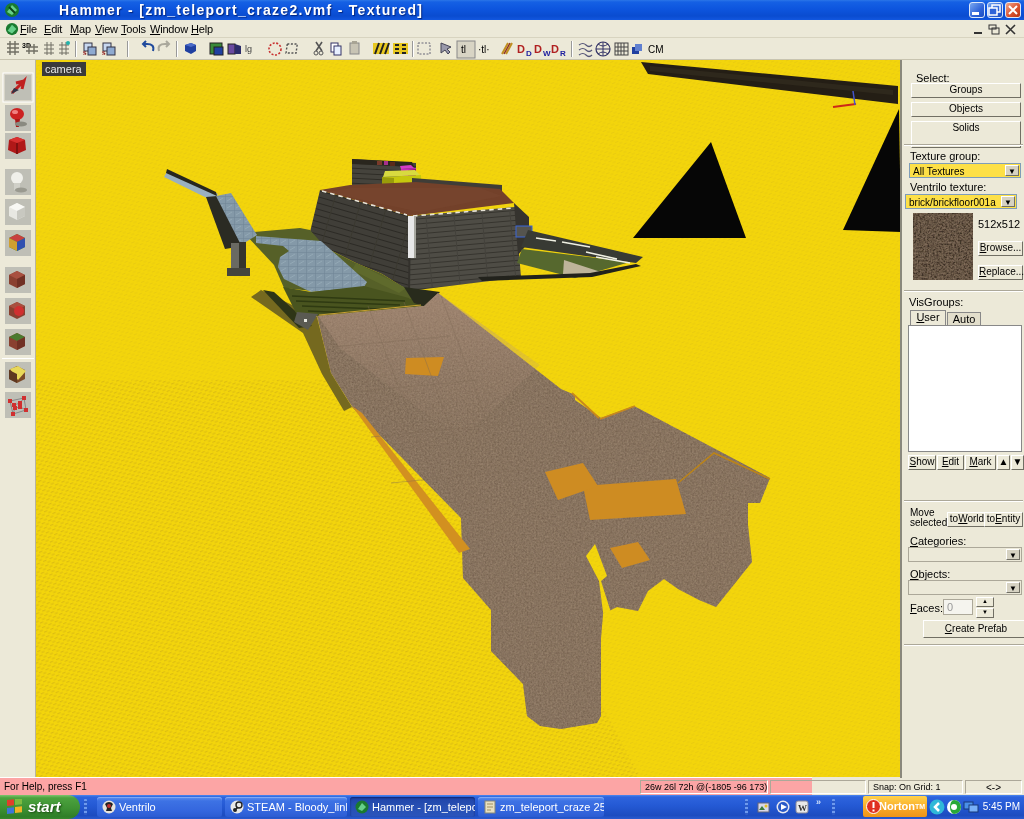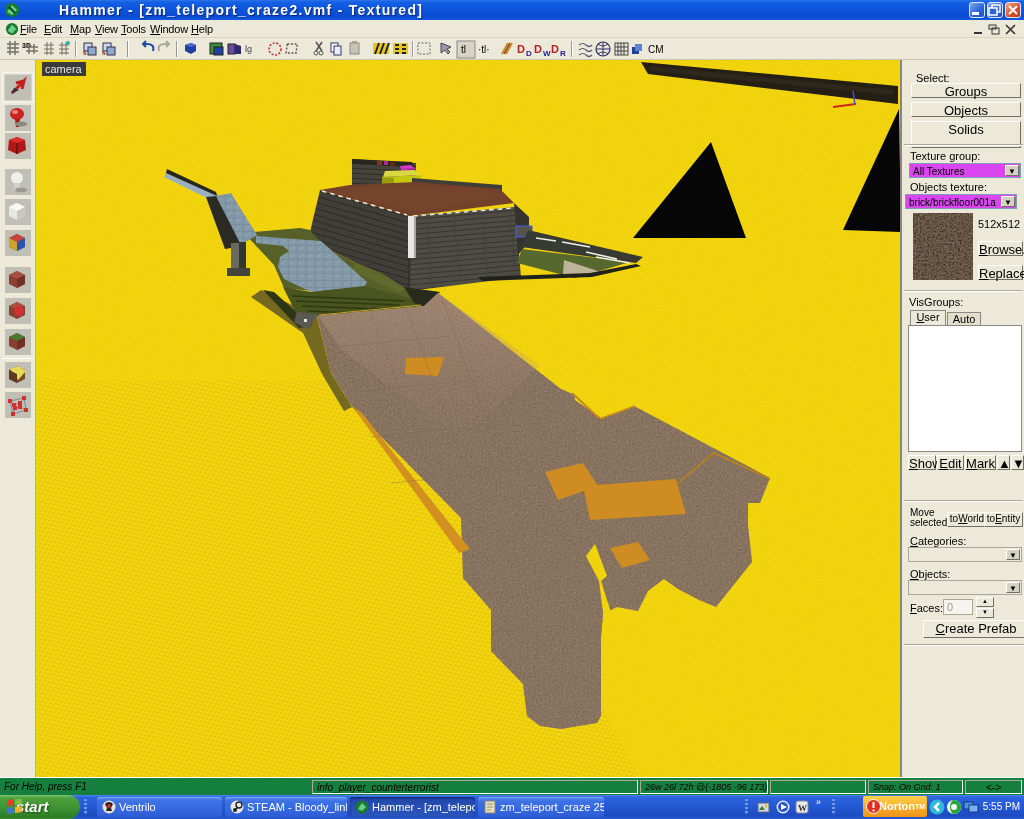--- a/index.html
+++ b/index.html
@@ -27,38 +27,38 @@
 
 #palette{position:absolute;left:0;top:60px;width:36px;height:718px;background:#ECE9D8;
 border-right:1px solid #B8B4A0;}
 
 #viewport{position:absolute;left:36px;top:60px;width:865px;height:717px;}
 
 #rpanel{position:absolute;left:900px;top:60px;width:124px;height:718px;background:#ECE9D8;
 border-left:2px solid #8A887C;font-size:11px;color:#000;}
 .rbtn{position:absolute;background:#ECE9D8;border:1px solid #888;
 border-top-color:#fff;border-left-color:#fff;border-right-color:#716F64;border-bottom-color:#716F64;
-font-size:13px;text-align:center;font-family:"Liberation Sans",sans-serif;}
+font-size:10px;text-align:center;font-family:"Liberation Sans",sans-serif;}
 .rlabel{position:absolute;font-size:11px;}
-.dd{position:absolute;height:15px;background:#d946ef;border:1px solid #7F9DB9;font-size:10px;white-space:nowrap;overflow:hidden;}
+.dd{position:absolute;height:15px;background:#fde047;border:1px solid #7F9DB9;font-size:10px;white-space:nowrap;overflow:hidden;}
 .ddarrow{position:absolute;right:1px;top:1px;width:14px;height:11px;background:#D6D2C2;
 border:1px solid #fff;border-right-color:#716F64;border-bottom-color:#716F64;
 font-size:8px;text-align:center;line-height:11px;color:#000;}
 
-#statusbar{position:absolute;left:0;top:777px;width:1024px;height:18px;background:#15803d;
-border-top:1px solid #fff;font-size:10px;color:#000;font-style:italic;}
+#statusbar{position:absolute;left:0;top:777px;width:812px;height:18px;background:#fca5a5;
+border-top:1px solid #fff;font-size:10px;color:#000;}
 .spanel{position:absolute;top:2px;height:14px;border:1px solid #ACA899;
 border-bottom-color:#fff;border-right-color:#fff;padding:1px 4px;white-space:nowrap;overflow:hidden;}
 
 #taskbar{position:absolute;left:0;top:795px;width:1024px;height:24px;
 background:linear-gradient(180deg,#4E8AF0 0%,#2E64DD 8%,#2459D4 45%,#1D4CC0 85%,#2A5BD0 100%);}
 #startbtn{position:absolute;left:0;top:0;width:80px;height:24px;border-radius:0 12px 12px 0;
 background:linear-gradient(180deg,#7FC56E 0%,#4CA23E 12%,#3E9233 55%,#2F7E27 90%,#38882D 100%);
 color:#fff;font-size:15px;font-weight:bold;font-style:italic;line-height:24px;
-text-shadow:1px 1px 2px #1A4A12;padding-left:16px;}
+text-shadow:1px 1px 2px #1A4A12;padding-left:28px;}
 .tbtn{position:absolute;top:2px;height:20px;background:linear-gradient(180deg,#5E90EE 0%,#3D72E4 20%,#3466DE 70%,#2C5CD2 100%);
 border-radius:3px;color:#fff;font-size:11px;line-height:20px;padding-left:22px;
 box-shadow:inset 0 1px 0 #7FA8F4;white-space:nowrap;overflow:hidden;}
 .tbtn.active{background:linear-gradient(180deg,#1F44A8 0%,#2850B4 50%,#2A54BC 100%);box-shadow:inset 0 1px 2px #10246E;}
 #clock{position:absolute;right:4px;top:6px;color:#fff;font-size:10px;}
 </style></head>
 <body>
 <div id="page">
 
 <div id="titlebar">
@@ -407,21 +407,21 @@
  <div class="rlabel" style="left:14px;top:12px">Select:</div>
  <div class="rbtn" style="left:9px;top:23px;width:110px;height:15px">Groups</div>
  <div class="rbtn" style="left:9px;top:42px;width:110px;height:15px">Objects</div>
  <div class="rbtn" style="left:9px;top:61px;width:110px;height:27px">Solids</div>
  <div style="position:absolute;left:2px;top:84px;width:119px;border-top:1px solid #ACA899;border-bottom:1px solid #fff"></div>
  <div class="rlabel" style="left:8px;top:90px">Texture group:</div>
  <div class="dd" style="left:7px;top:103px;width:112px">
    <span style="position:absolute;left:3px;top:2px;font-size:10px">All Textures</span>
    <span class="ddarrow">▼</span>
       </div>
- <div class="rlabel" style="left:8px;top:121px">Objects texture:</div>
+ <div class="rlabel" style="left:8px;top:121px">Ventrilo texture:</div>
  <div class="dd" style="left:3px;top:134px;width:112px">
    <span style="position:absolute;left:3px;top:2px;font-size:10px">brick/brickfloor001a</span>
    <span class="ddarrow">▼</span>
       </div>
  <svg style="position:absolute;left:11px;top:153px" width="60" height="67">
    <defs>
           <filter id="texprev" x="0" y="0" width="100%" height="100%">
      <feTurbulence type="fractalNoise" baseFrequency="0.55" numOctaves="4" seed="3" result="n"></feTurbulence>
      <feColorMatrix in="n" type="luminanceToAlpha" result="la"></feColorMatrix>
      <feFlood flood-color="#2A2018" result="fd"></feFlood>
@@ -468,21 +468,20 @@
  <div class="rlabel" style="left:8px;top:542px"><u>F</u>aces:</div>
  <div style="position:absolute;left:41px;top:539px;width:30px;height:16px;background:#F5F4EE;border:1px solid #ACA899;color:#999;font-size:11px;padding:1px 3px">0</div>
  <div style="position:absolute;left:74px;top:537px;width:18px;height:10px;background:#ECE9D8;border:1px solid #fff;border-right-color:#716F64;border-bottom-color:#716F64;font-size:6px;text-align:center">▲</div>
  <div style="position:absolute;left:74px;top:548px;width:18px;height:10px;background:#ECE9D8;border:1px solid #fff;border-right-color:#716F64;border-bottom-color:#716F64;font-size:6px;text-align:center">▼</div>
  <div class="rbtn" style="left:21px;top:560px;width:106px;height:18px;line-height:16px"><u>C</u>reate Prefab</div>
  <div style="position:absolute;left:2px;top:584px;width:120px;border-top:1px solid #ACA899;border-bottom:1px solid #fff"></div>
 </div>
 
 <div id="statusbar">
  <span style="position:absolute;left:4px;top:3px">For Help, press F1</span>
- <div class="spanel" style="left:312px;width:326px">info_player_counterterrorist</div>
  <div class="spanel" style="left:640px;width:128px;font-size:9px">26w 26l 72h @(-1805 -96 173)</div>
  <div class="spanel" style="left:770px;width:96px"></div>
  <div class="spanel" style="left:868px;width:95px;font-size:9px">Snap: On Grid: 1</div>
  <div class="spanel" style="left:965px;width:57px;text-align:center">&lt;-&gt;</div>
 </div>
 
 <div id="taskbar">
  <div id="startbtn">start</div>
  <svg style="position:absolute;left:6px;top:4px" width="18" height="16" viewBox="0 0 18 16">
   <rect x="1" y="1" width="7" height="6" fill="#E23E2B" transform="skewY(-6)"></rect>
@@ -543,15 +542,15 @@
       </svg>
  <svg style="position:absolute;left:946px;top:4px" width="16" height="16">
         <circle cx="8" cy="8" r="7" fill="#fff"></circle>
         <path d="M8,1 A7,7 0 0 1 8,15 A4,7 0 0 1 8,1" fill="#28A838"></path>
         <circle cx="8" cy="8" r="3" fill="#fff"></circle>
       </svg>
  <svg style="position:absolute;left:963px;top:4px" width="16" height="16">
         <rect x="1" y="3" width="9" height="7" fill="#4A90E8" stroke="#18387A"></rect>
         <rect x="6" y="6" width="9" height="7" fill="#78B0F8" stroke="#18387A"></rect>
       </svg>
- <div id="clock">5:55 PM</div>
+ <div id="clock">5:45 PM</div>
 </div>
 
 </div>
 </body></html>

